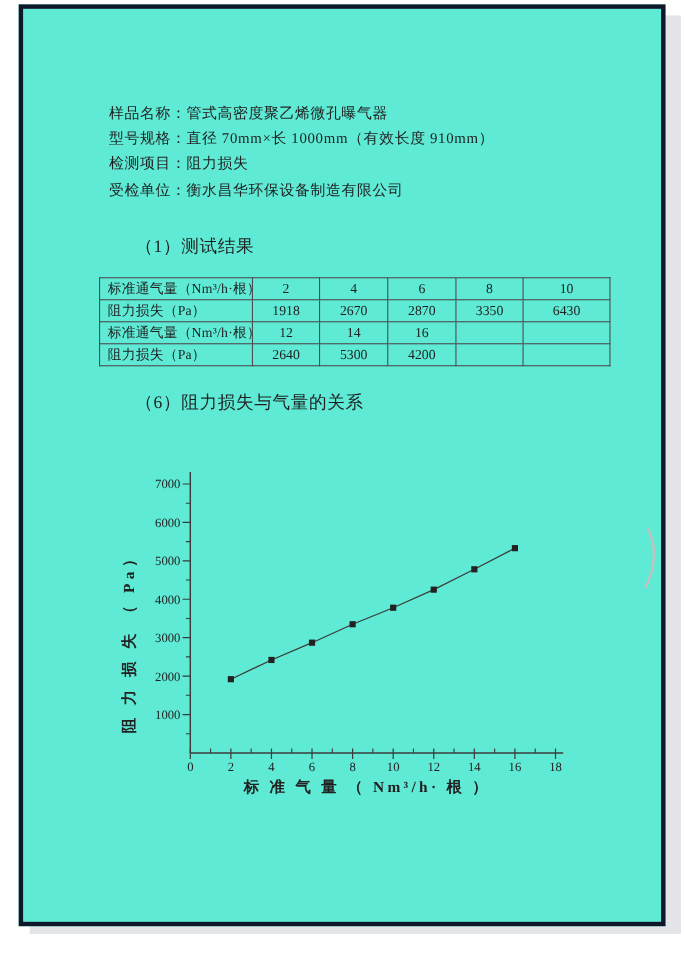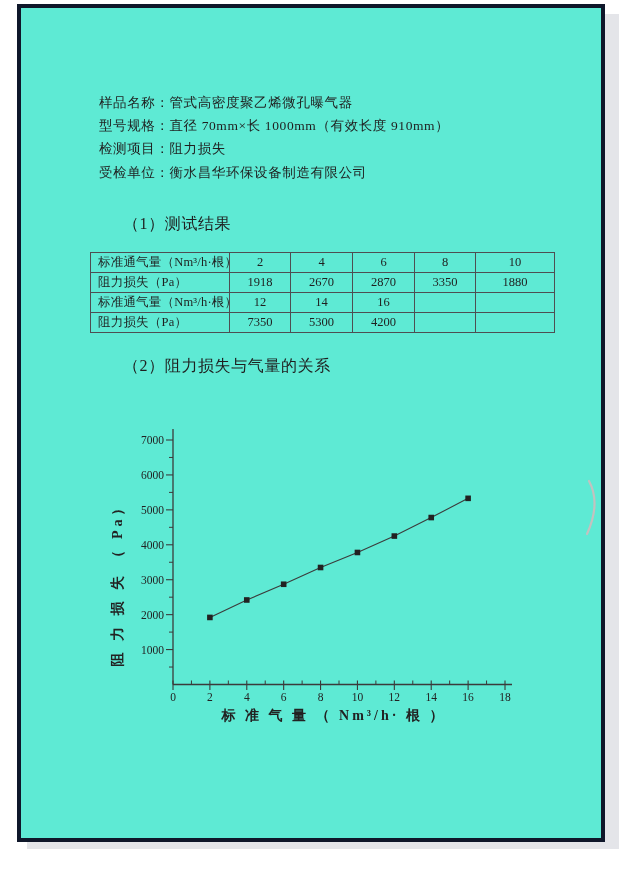--- a/index.html
+++ b/index.html
@@ -66,42 +66,42 @@
         <td class="val">6</td>
         <td class="val">8</td>
         <td class="val">10</td>
       </tr>
       <tr>
         <th class="rowlabel">阻力损失（Pa）</th>
         <td class="val">1918</td>
         <td class="val">2670</td>
         <td class="val">2870</td>
         <td class="val">3350</td>
-        <td class="val">1880</td>
+        <td class="val">6430</td>
       </tr>
       <tr>
         <th class="rowlabel">标准通气量（Nm³/h·根）</th>
         <td class="val">12</td>
         <td class="val">14</td>
         <td class="val">16</td>
         <td class="val"></td>
         <td class="val"></td>
       </tr>
       <tr>
         <th class="rowlabel">阻力损失（Pa）</th>
-        <td class="val">7350</td>
+        <td class="val">2640</td>
         <td class="val">5300</td>
         <td class="val">4200</td>
         <td class="val"></td>
         <td class="val"></td>
       </tr>
     </tbody>
   </table>
 
-  <div class="sec sec-2">（2）阻力损失与气量的关系</div>
+  <div class="sec sec-2">（6）阻力损失与气量的关系</div>
 
   <div class="chart">
     <svg id="chart-svg" width="580" height="340" viewBox="0 0 580 340">
         <line x1="152" y1="282.5" x2="491" y2="282.5" stroke="#3b3b3b" stroke-width="1.3"></line>
         <line x1="152" y1="282.5" x2="152" y2="27" stroke="#3b3b3b" stroke-width="1.3"></line>
         <line x1="152" y1="278.5" x2="152" y2="288" stroke="#3b3b3b" stroke-width="1.1"></line>
         <text x="152" y="299" fill="#222" font-family="&quot;Liberation Serif&quot;,&quot;DejaVu Serif&quot;,serif" text-anchor="middle" font-size="11.5">0</text>
         <line x1="188.88888888888889" y1="278.5" x2="188.88888888888889" y2="288" stroke="#3b3b3b" stroke-width="1.1"></line>
         <text x="188.88888888888889" y="299" fill="#222" font-family="&quot;Liberation Serif&quot;,&quot;DejaVu Serif&quot;,serif" text-anchor="middle" font-size="11.5">2</text>
         <line x1="225.77777777777777" y1="278.5" x2="225.77777777777777" y2="288" stroke="#3b3b3b" stroke-width="1.1"></line>

